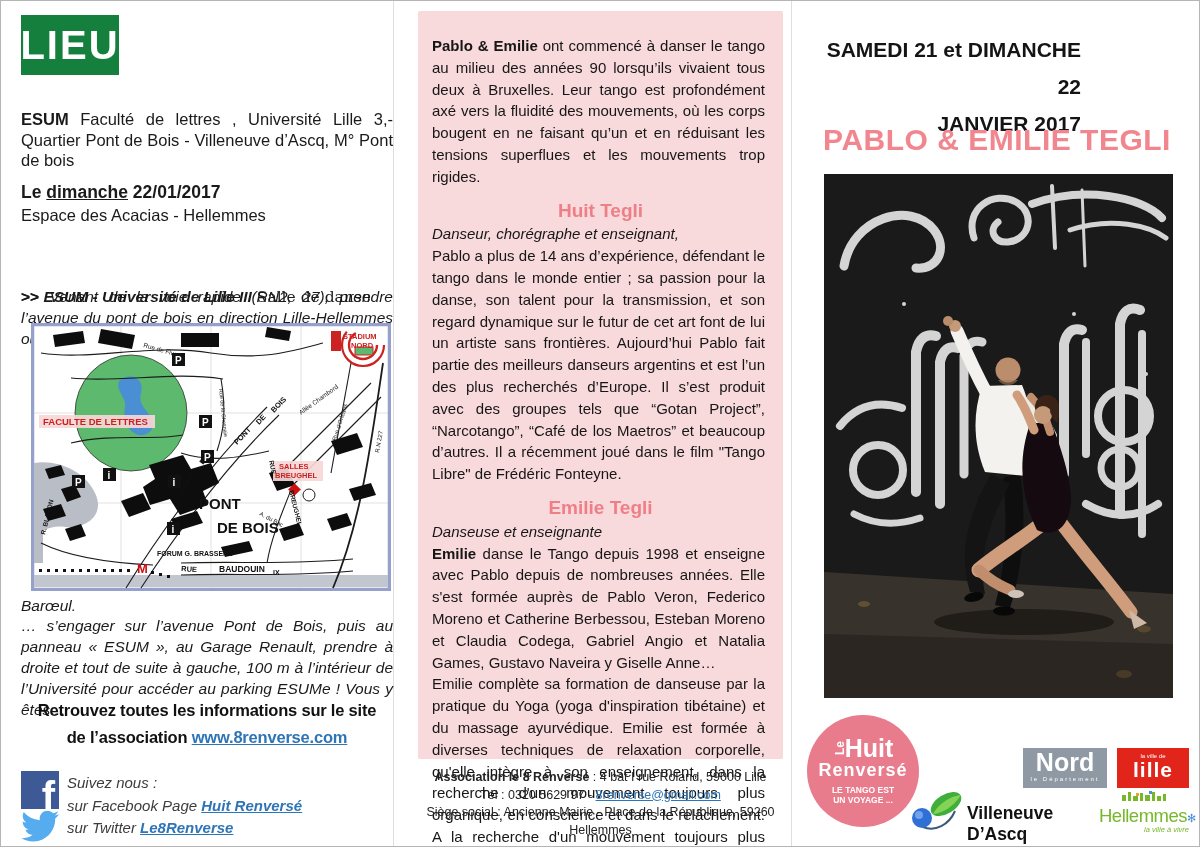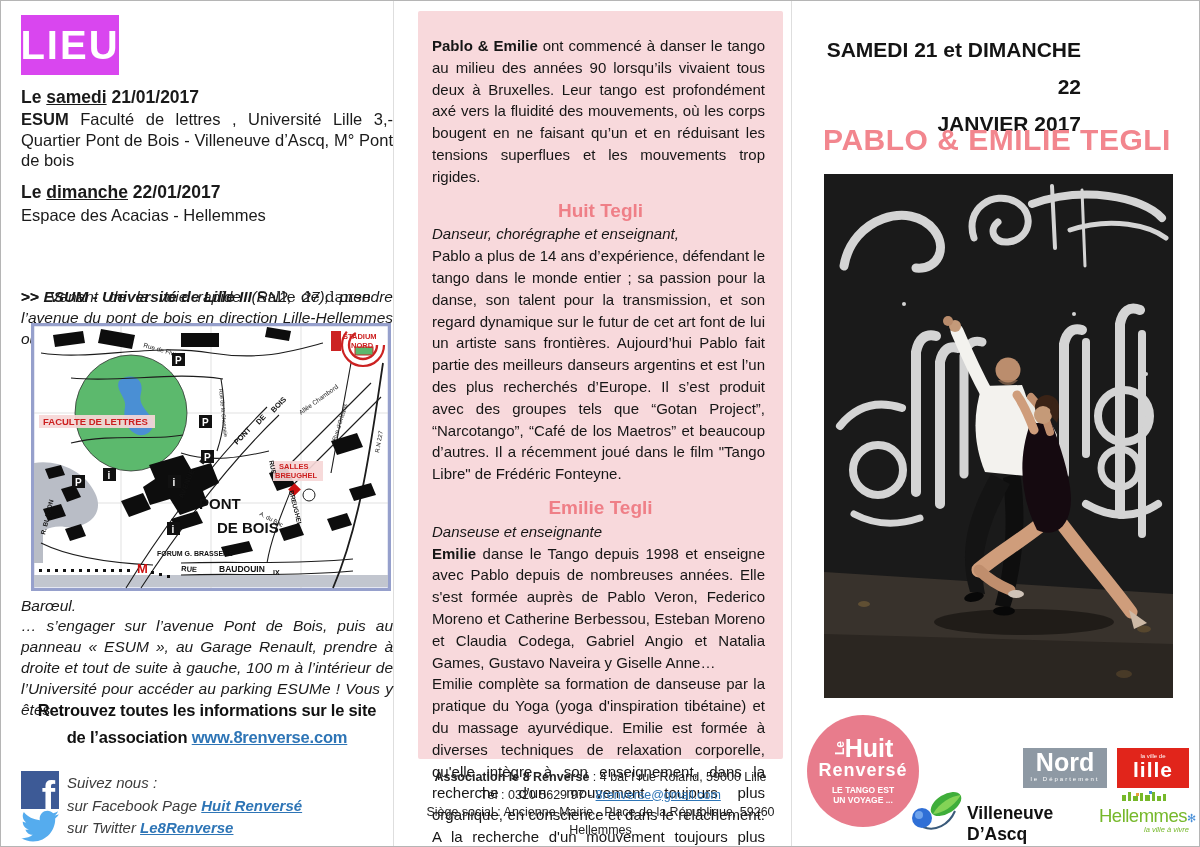--- a/index.html
+++ b/index.html
@@ -3,21 +3,21 @@
 <meta charset="utf-8">
 <style>
   html,body{margin:0;padding:0;background:#ffffff;}
   .page{position:relative;width:1200px;height:847px;background:#fff;
         border:1px solid #b5b5b5;box-sizing:border-box;overflow:hidden;
         font-family:"Liberation Sans",sans-serif;color:#1a1a1a;}
   .fold{position:absolute;top:0;bottom:0;width:1px;background:#dedede;}
   .abs{position:absolute;}
 
   
-  .lieu-box{left:20px;top:14px;width:98px;height:60px;background:#d946ef;color:#fff;
+  .lieu-box{left:20px;top:14px;width:98px;height:60px;background:#15803d;color:#fff;
             display:flex;align-items:center;justify-content:center;
             font-size:40px;font-weight:bold;letter-spacing:2px;}
   .h-date{left:20px;width:372px;font-size:17.5px;font-weight:bold;}
   .h-date .und{text-decoration:underline;}
   .p-left{left:20px;width:372px;font-size:16.5px;line-height:20.5px;text-align:justify;}
   .p-left b{font-weight:bold;}
   .serifline{left:20px;width:372px;font-size:15.5px;line-height:23px;
              font-family:"DejaVu Serif",serif;margin-top:48px;}
   .serifline .arrows{font-family:"Liberation Sans",sans-serif;font-weight:bold;}
   .serifline .bi{font-family:"Liberation Sans",sans-serif;font-weight:bold;font-style:italic;}
@@ -89,23 +89,20 @@
 <body>
 
 <div class="page">
   <div class="fold" style="left:392px"></div>
   <div class="fold" style="left:790px"></div>
 
   <div class="abs lieu-box">
     <span>LIEU</span>
   </div>
 
-  <div class="abs h-date" style="top:86px">
-    <span>Le </span><span class="und">samedi</span><span> 21/01/2017</span>
-  </div>
   <div class="abs p-left" style="top:108px">
     <b>ESUM</b><span> Faculté de lettres , Université Lille 3,- Quartier Pont de Bois - Villeneuve d’Ascq, M° Pont de bois</span>
   </div>
 
   <div class="abs h-date" style="top:181px">
     <span>Le </span><span class="und">dimanche</span><span> 22/01/2017</span>
   </div>
   <div class="abs p-left" style="top:204px">Espace des Acacias - Hellemmes</div>
 
   <div class="abs serifline" style="top:236px">

